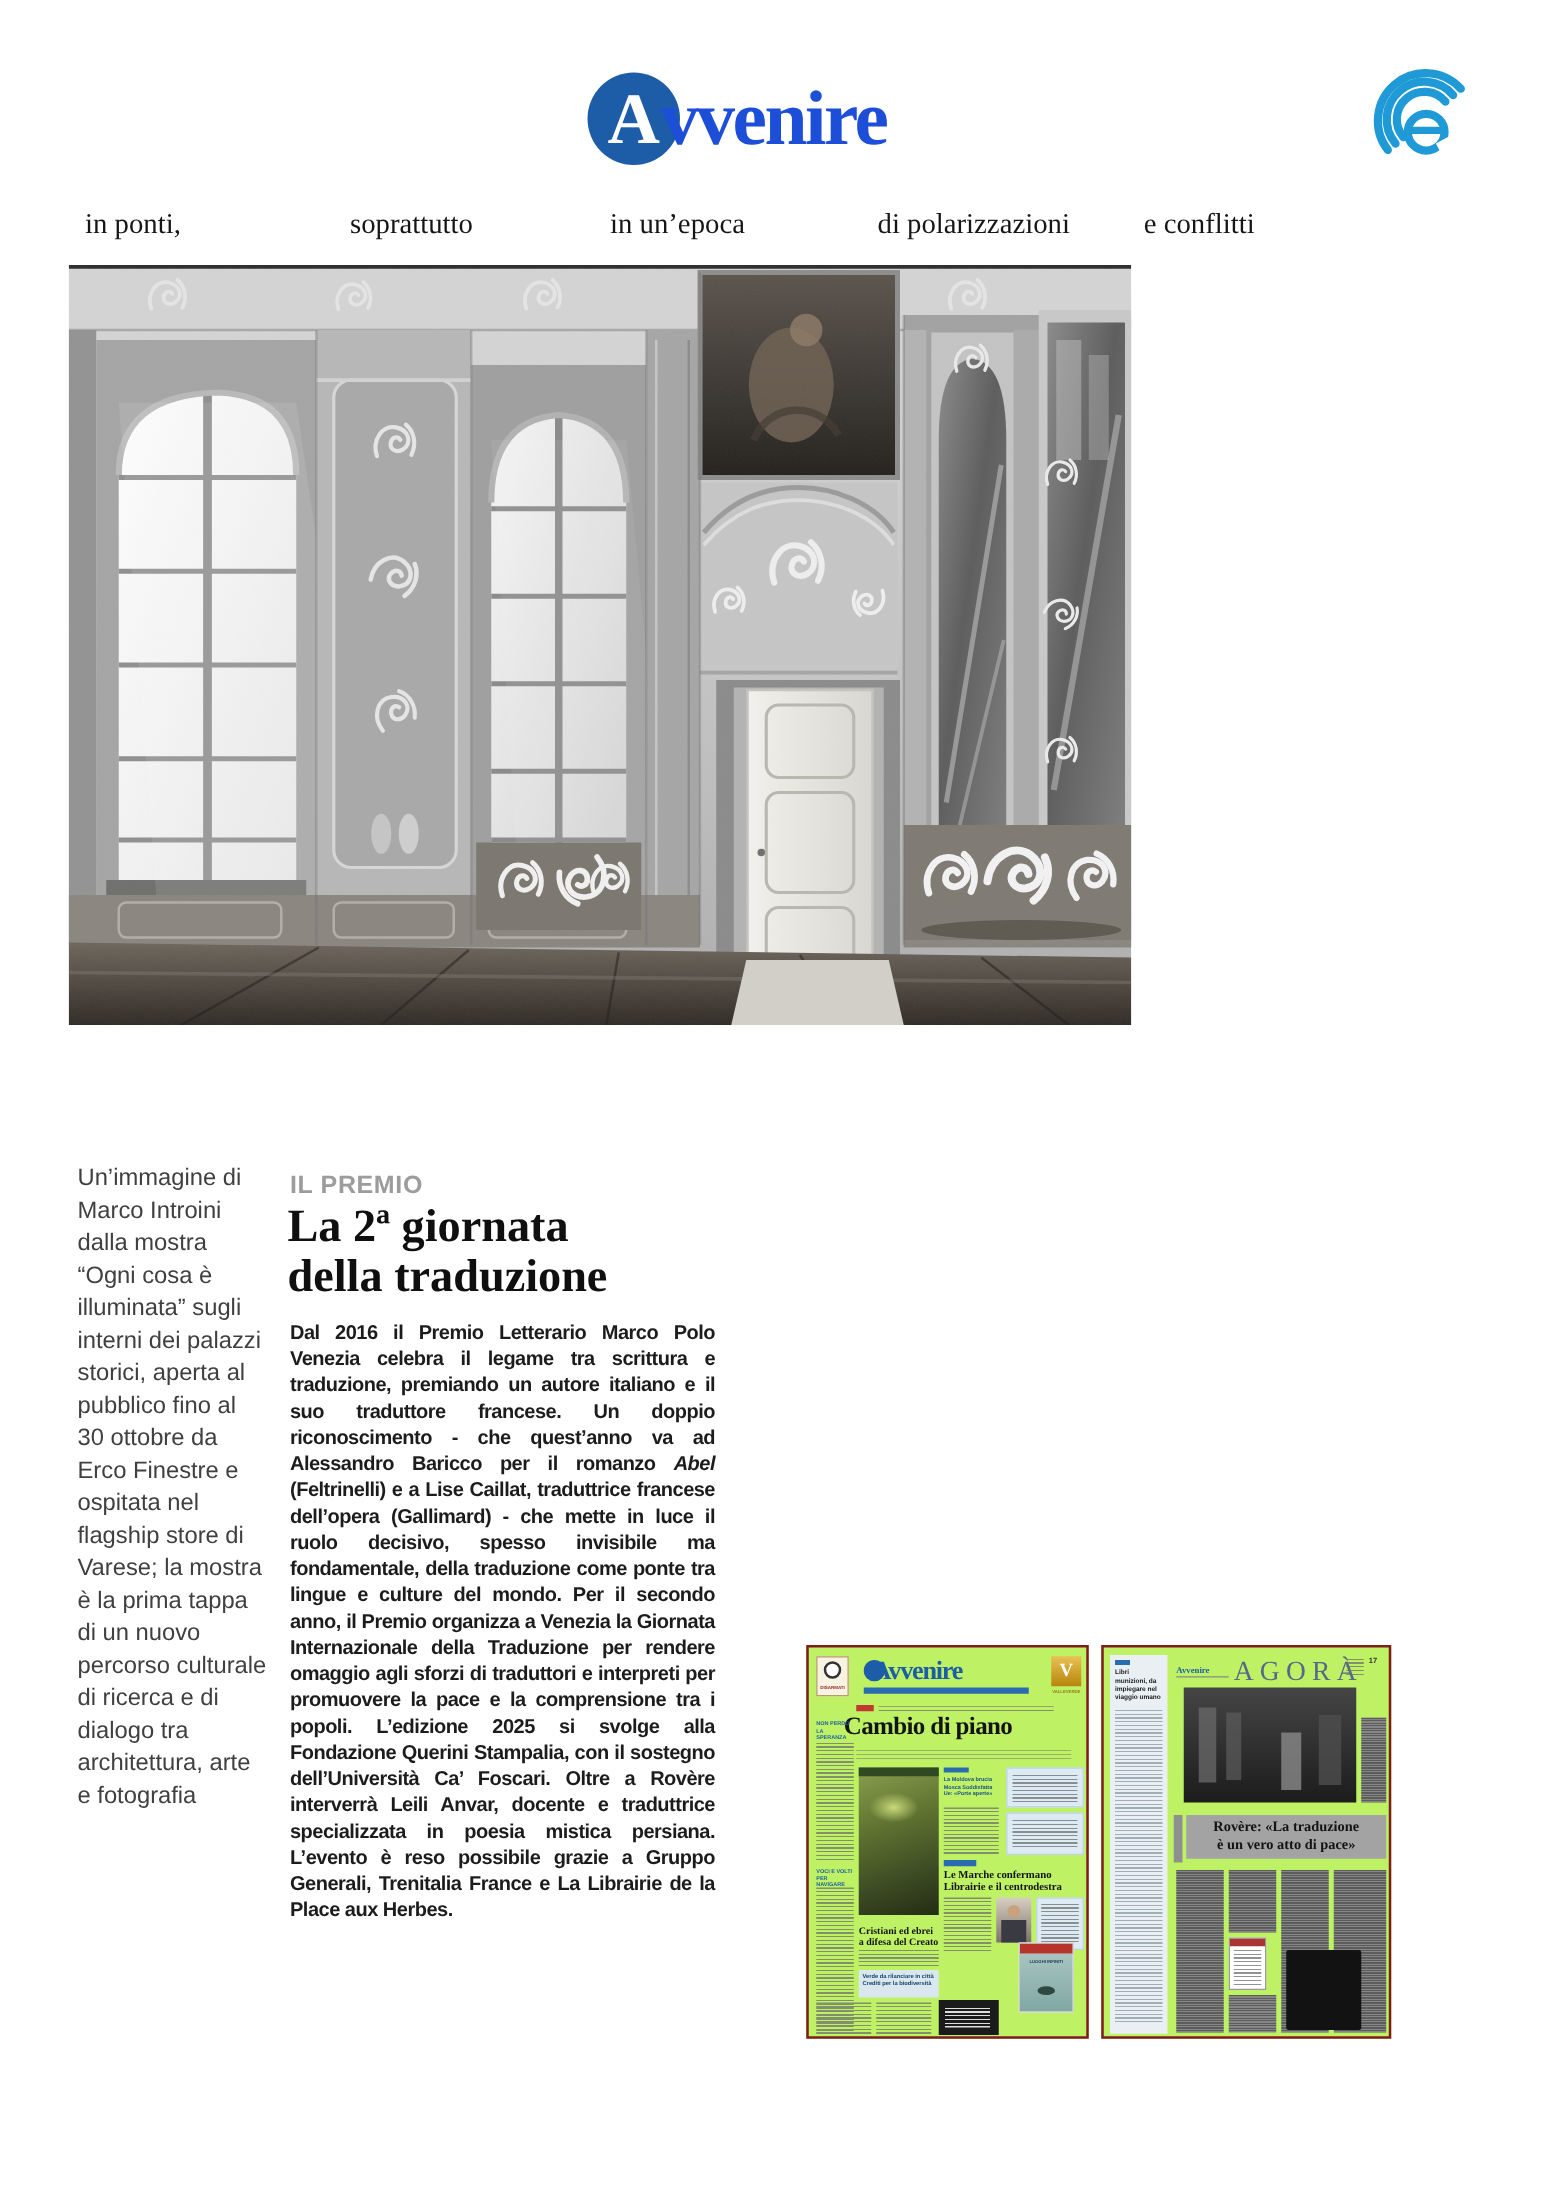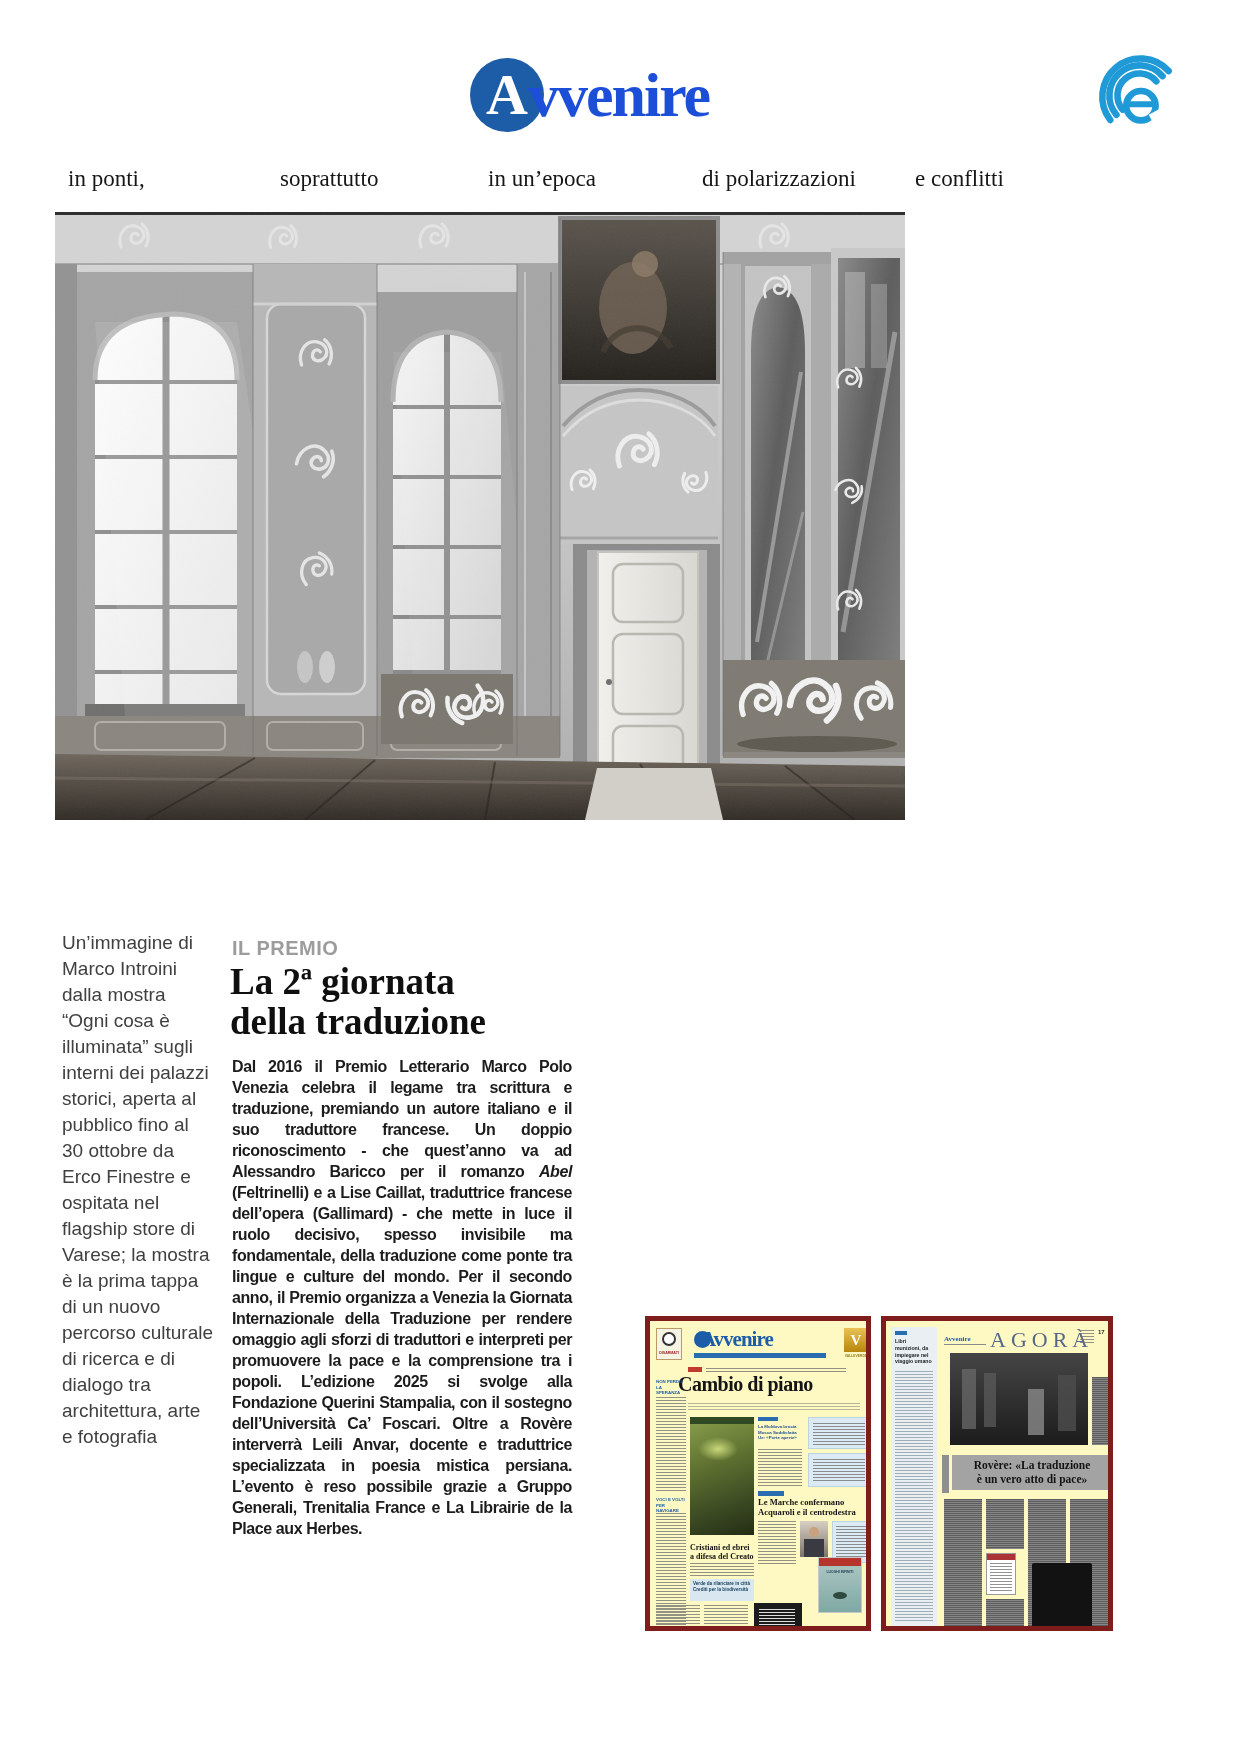--- a/index.html
+++ b/index.html
@@ -24,21 +24,21 @@
   
   .caption{position:absolute;left:62px;top:930px;width:152px;font-size:19px;line-height:26px;color:#404040;}
 
   
   .kicker{position:absolute;left:232px;top:937px;font-size:20px;font-weight:800;letter-spacing:.5px;color:#9c9c9c;}
   .art-title{position:absolute;left:230px;top:962px;font-family:"Liberation Serif",serif;font-weight:700;font-size:37px;line-height:1.08;color:#0f0f0f;}
   .art-body{position:absolute;left:232px;top:1056px;width:340px;font-size:16px;font-weight:700;line-height:21px;letter-spacing:-.4px;color:#1c1c1c;text-align:justify;}
   .art-body .it{font-style:italic;}
 
   
-  .thumb{position:absolute;background:#fef9c3;border:5px solid #7f1d1d;box-sizing:border-box;overflow:hidden;}
+  .thumb{position:absolute;background:#bef264;border:2px solid #7f1d1d;box-sizing:border-box;overflow:hidden;}
   .abs{position:absolute;box-sizing:border-box;}
   .ph{background-image:repeating-linear-gradient(to bottom,rgba(110,110,110,.75) 0 1px,transparent 1px 3px);}
   .ph-w{background-image:repeating-linear-gradient(to bottom,rgba(255,255,255,.85) 0 1px,transparent 1px 3px);}
   .agora-col{background-image:repeating-linear-gradient(to bottom,#5c5c5c 0 1px,#868686 1px 2px);}
   .sb-lines{background-image:repeating-linear-gradient(to bottom,rgba(100,120,135,.55) 0 1px,transparent 1px 3px);}
 
   .fp-masthead{display:flex;align-items:center;}
   .fp-disc{width:17px;height:17px;border-radius:50%;background:#1d5da8;flex:0 0 auto;}
   .fp-mast-text{font-family:"Liberation Serif",serif;font-weight:700;font-size:21px;color:#1d5da8;letter-spacing:-1px;margin-left:-10px;}
   .tinyhead{font-weight:700;color:#1d5da8;}
@@ -343,21 +343,21 @@
     <div class="abs" style="left:108px;top:96px;width:20px;height:4px;background:#2a6cb0;"></div>
     <div class="abs tinyhead" style="left:108px;top:103px;width:42px;font-size:4.4px;line-height:1.3;color:#1d4f8f;">La Moldova brucia Mosca Soddisfatta Ue: «Porte aperte»</div>
     <div class="abs ph" style="left:108px;top:128px;width:44px;height:38px;"></div>
     <div class="abs" style="left:158px;top:96px;width:62px;height:32px;background:#dcebf3;border:1px solid #bcd3e2;">
       <div class="abs ph" style="left:4px;top:5px;width:52px;height:22px;"></div>
     </div>
     <div class="abs" style="left:158px;top:132px;width:62px;height:34px;background:#dcebf3;border:1px solid #bcd3e2;">
       <div class="abs ph" style="left:4px;top:5px;width:52px;height:24px;"></div>
     </div>
     <div class="abs" style="left:108px;top:170px;width:26px;height:5px;background:#2a6cb0;"></div>
-    <div class="abs serifhead" style="left:108px;top:177px;width:114px;font-size:8.6px;line-height:1.15;">Le Marche confermano Acquaroli e il centrodestra</div>
+    <div class="abs serifhead" style="left:108px;top:177px;width:114px;font-size:8.6px;line-height:1.15;">Le Marche confermano Librairie e il centrodestra</div>
     <div class="abs ph" style="left:108px;top:200px;width:38px;height:44px;"></div>
     <div class="abs" style="left:150px;top:200px;width:28px;height:36px;background:linear-gradient(#d6cfc2,#7c7468);">
       <div class="abs" style="left:9px;top:6px;width:10px;height:10px;border-radius:50%;background:#caa17e;"></div>
       <div class="abs" style="left:4px;top:18px;width:20px;height:18px;background:#3a3a42;"></div>
     </div>
     <div class="abs" style="left:182px;top:200px;width:38px;height:42px;background:#dcebf3;border:1px solid #bcd3e2;">
       <div class="abs ph" style="left:3px;top:4px;width:30px;height:32px;"></div>
     </div>
     <div class="abs serifhead" style="left:40px;top:222px;width:64px;font-size:8px;line-height:1.15;">Cristiani ed ebrei a difesa del Creato</div>
     <div class="abs ph" style="left:40px;top:242px;width:64px;height:14px;"></div>

